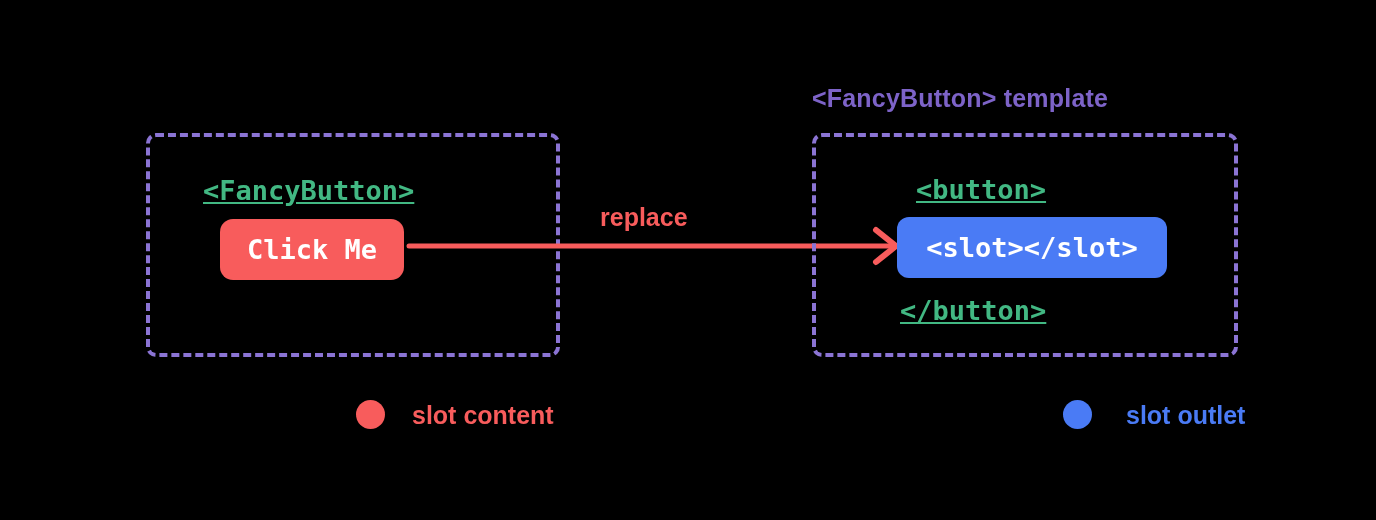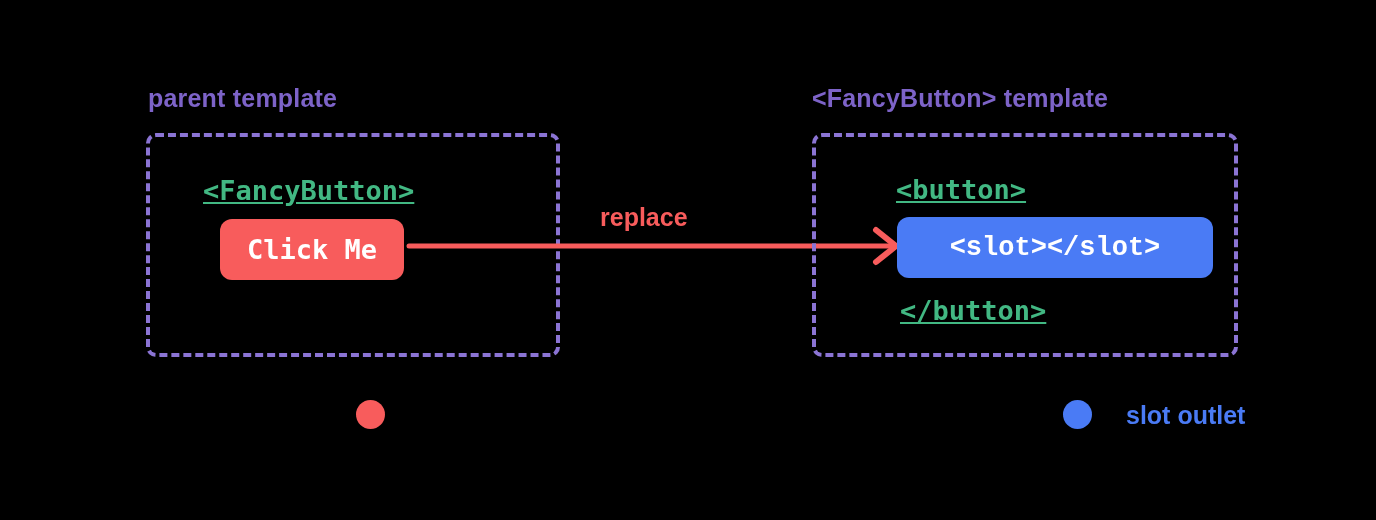--- a/index.html
+++ b/index.html
@@ -80,44 +80,44 @@
     white-space:nowrap;
   }
   .legend-label.red{color:var(--red);}
   .legend-label.blue{color:var(--blue);margin-left:14px;}
 </style>
 </head>
 <body>
 
 <div class="canvas">
 
-  <div class="panel-title" style="left:148px;top:84px;">parent template</div>
 
   <div class="dashed-box" style="left:146px;top:133px;width:414px;height:224px;">
     <div class="code-line" style="left:53px;top:39px;">&lt;FancyButton&gt;</div>
-    <div class="chip red" style="left:70px;top:82px;width:184px;height:61px;">
+    <div class="chip red" style="left:70px;top:82px;width:184px;height:61px;border-radius:13px;">
       <span>Click Me</span>
     </div>
   </div>
 
   <svg class="arrow-svg" viewBox="0 0 1376 520">
     <line x1="409" y1="246" x2="892" y2="246" stroke="#f85c5c" stroke-width="5" stroke-linecap="round"></line>
     <path d="M 876 230 L 896 246 L 876 262" fill="none" stroke="#f85c5c" stroke-width="6" stroke-linecap="round" stroke-linejoin="round"></path>
   </svg>
 
   <div class="arrow-label">replace</div>
 
   <div class="panel-title" style="left:812px;top:84px;text-align:right;">&lt;FancyButton&gt; template</div>
 
   <div class="dashed-box" style="left:812px;top:133px;width:426px;height:224px;">
-    <div class="code-line" style="left:80px;top:38px;">&lt;button&gt;</div>
-    <div class="chip blue" style="left:81px;top:80px;width:316px;height:61px;font-family:Liberation Mono, monospace;">
+    <div class="code-line" style="left:100px;top:38px;">&lt;button&gt;</div>
+    <div class="chip blue" style="left:81px;top:80px;width:270px;height:61px;">
       <span>&lt;slot&gt;&lt;/slot&gt;</span>
     </div>
     <div class="code-line" style="left:84px;top:159px;">&lt;/button&gt;</div>
   </div>
 
   <div class="legend-dot red" style="left:356px;top:400px;"></div>
+  <div class="legend-label red" style="left:412px;top:401px;">slot content</div>
 
   <div class="legend-dot blue" style="left:1063px;top:400px;"></div>
   <div class="legend-label blue" style="left:1112px;top:401px;">slot outlet</div>
 
 </div>
 
 </body></html>

